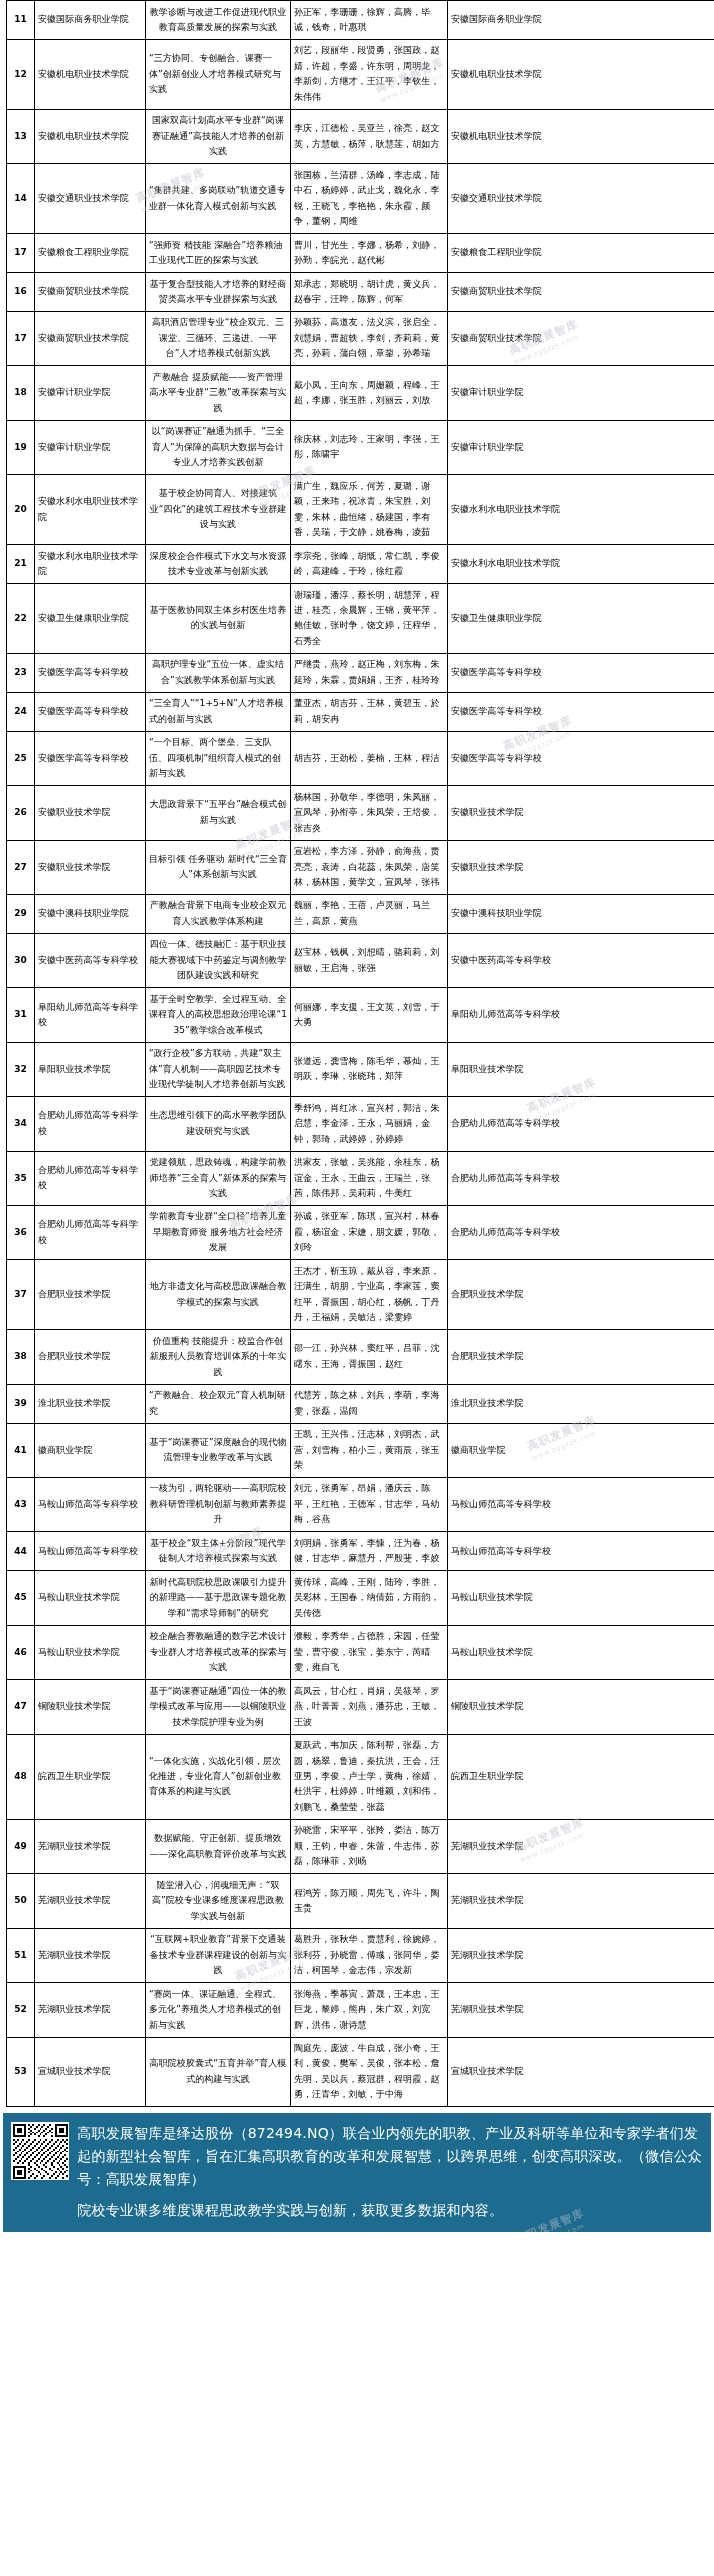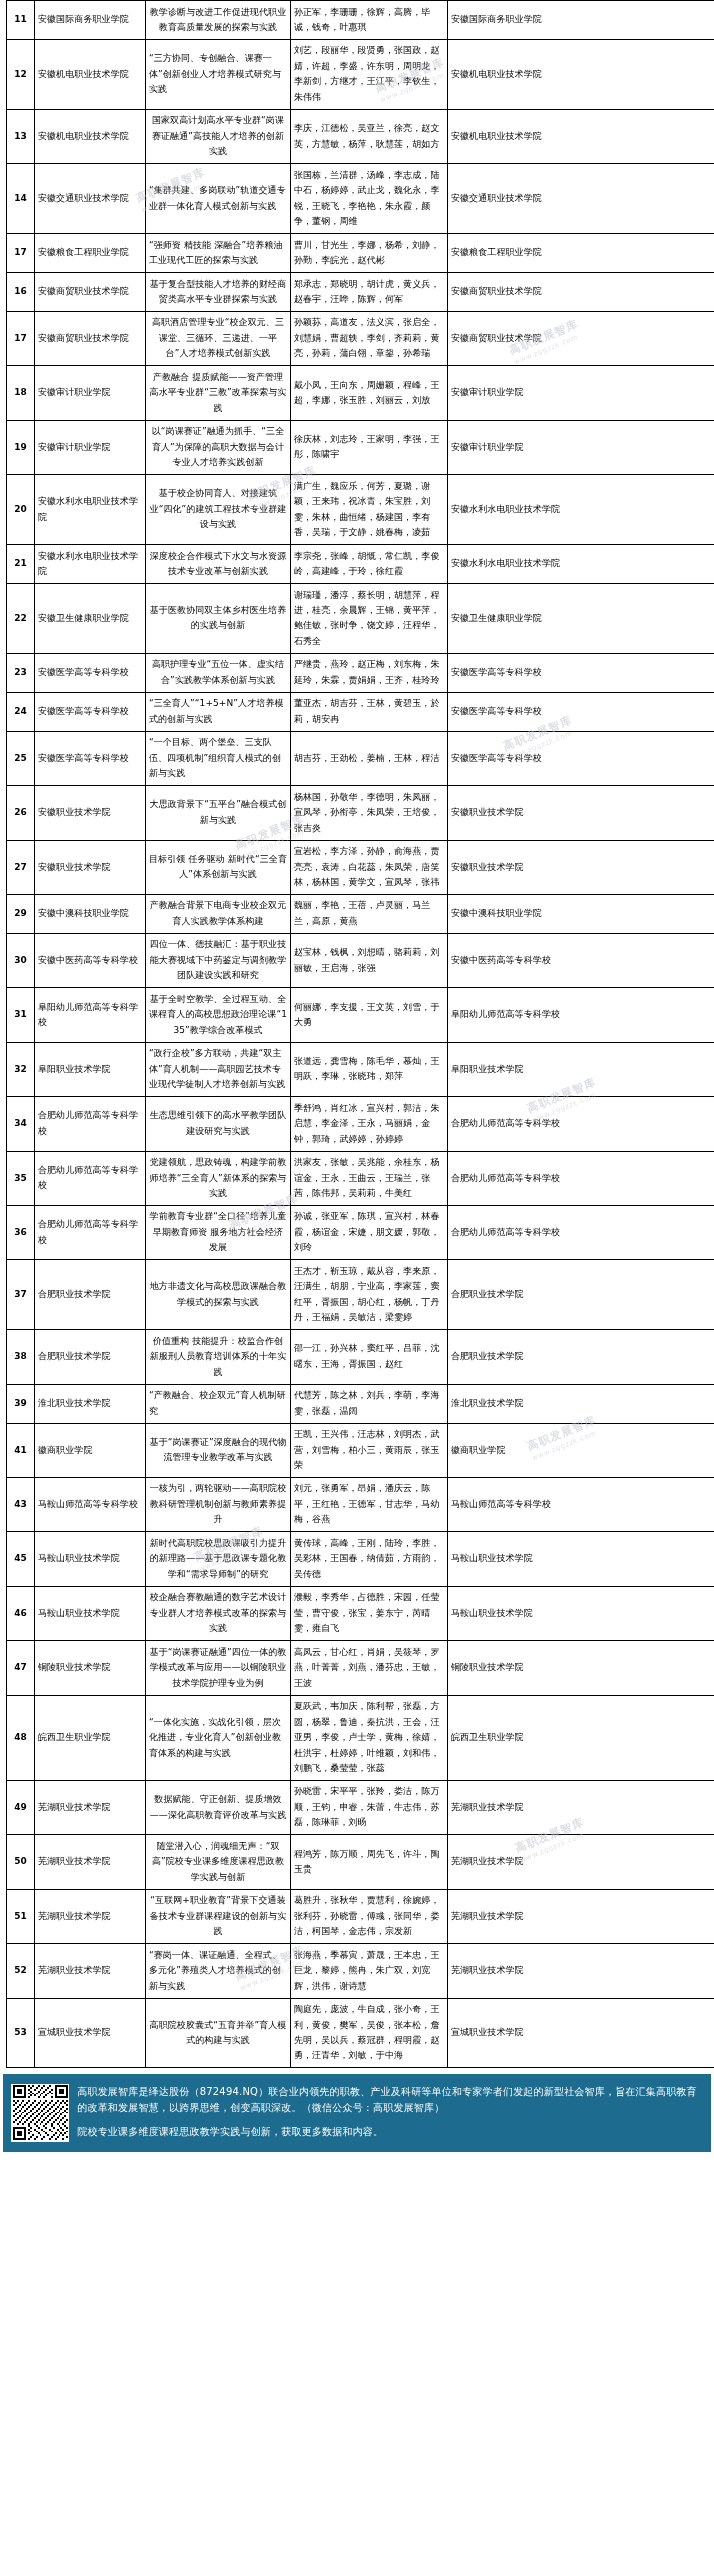--- a/index.html
+++ b/index.html
@@ -86,21 +86,21 @@
     height: 58px;
     flex: 0 0 58px;
     background: #ffffff;
     padding: 1.7px;
     margin-right: 8.2px;
   }
   .qr svg { display: block; }
   .ftext { flex: 1 1 auto; }
   .ftext p {
     margin: 0 0 8.2px 0;
-    font-size: 10px;
+    font-size: 14px;
     line-height: 1.62;
     letter-spacing: 0.2px;
   }
   .ftext p:last-child { margin-bottom: 0; }
 </style>
 </head>
 <body>
 
 <div class="sheet">
 
@@ -364,20 +364,27 @@
           <td class="org">徽商职业学院</td>
           <td class="title">基于“岗课赛证”深度融合的现代物流管理专业教学改革与实践</td>
           <td class="ppl">王凯，王兴伟，汪志林，刘明杰，武营，刘雪梅，柏小三，黄雨辰，张玉荣</td>
           <td class="unit">徽商职业学院</td>
         </tr>
         <tr>
           <td class="idx">43</td>
           <td class="org">马鞍山师范高等专科学校</td>
           <td class="title">一核为引，两轮驱动——高职院校教科研管理机制创新与教师素养提升</td>
           <td class="ppl">刘元，张勇军，昂娟，潘庆云，陈平，王红艳，王德军，甘志华，马幼梅，谷燕</td>
+          <td class="unit">马鞍山师范高等专科学校</td>
+        </tr>
+        <tr>
+          <td class="idx">44</td>
+          <td class="org">马鞍山师范高等专科学校</td>
+          <td class="title">基于校企“双主体+分阶段”现代学徒制人才培养模式探索与实践</td>
+          <td class="ppl">刘明娟，张勇军，李慷，汪为春，杨健，甘志华，麻慧丹，严殷斐，李姣</td>
           <td class="unit">马鞍山师范高等专科学校</td>
         </tr>
         <tr>
           <td class="idx">45</td>
           <td class="org">马鞍山职业技术学院</td>
           <td class="title">新时代高职院校思政课吸引力提升的新理路——基于思政课专题化教学和“需求导师制”的研究</td>
           <td class="ppl">黄传球，高峰，王刚，陆玲，李胜，吴彩林，王国春，纳倩茹，方雨韵，吴传德</td>
           <td class="unit">马鞍山职业技术学院</td>
         </tr>
         <tr>

